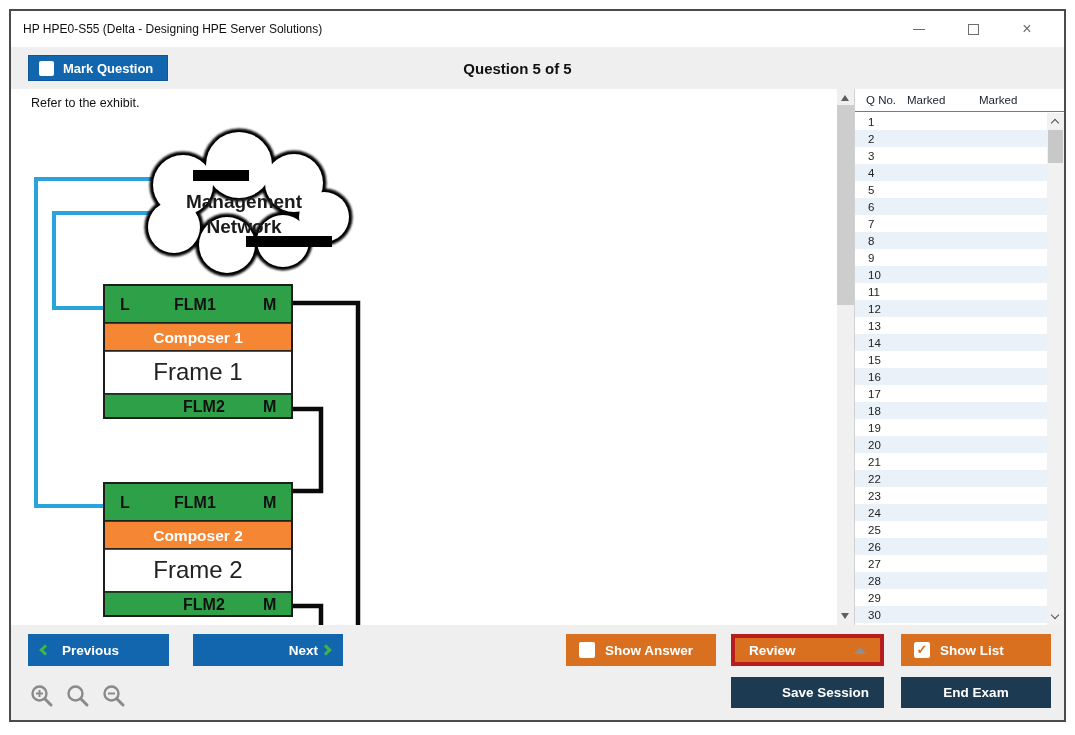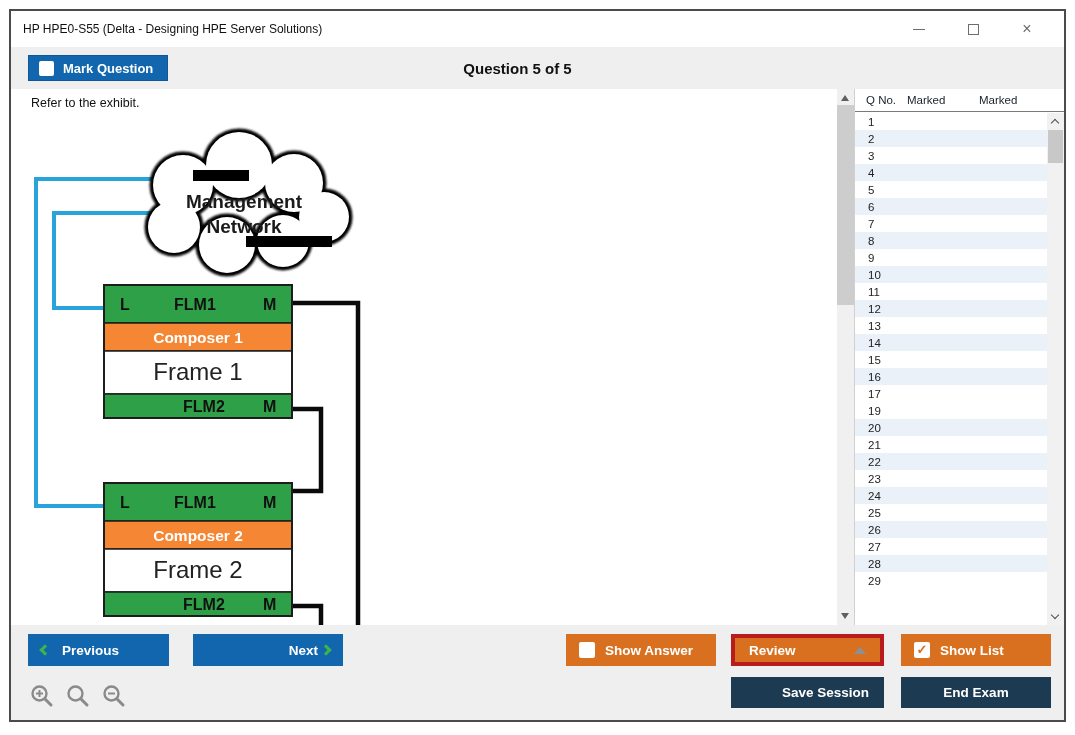--- a/index.html
+++ b/index.html
@@ -283,20 +283,25 @@
             <div class="qrow alt">
               <span class="c-qno">16</span>
               <span class="c-ans"></span>
               <span class="c-marked"></span>
             </div>
             <div class="qrow">
               <span class="c-qno">17</span>
               <span class="c-ans"></span>
               <span class="c-marked"></span>
             </div>
+            <div class="qrow alt">
+              <span class="c-qno">18</span>
+              <span class="c-ans"></span>
+              <span class="c-marked"></span>
+            </div>
             <div class="qrow">
               <span class="c-qno">19</span>
               <span class="c-ans"></span>
               <span class="c-marked"></span>
             </div>
             <div class="qrow alt">
               <span class="c-qno">20</span>
               <span class="c-ans"></span>
               <span class="c-marked"></span>
             </div>
@@ -335,20 +340,25 @@
               <span class="c-ans"></span>
               <span class="c-marked"></span>
             </div>
             <div class="qrow alt">
               <span class="c-qno">28</span>
               <span class="c-ans"></span>
               <span class="c-marked"></span>
             </div>
             <div class="qrow">
               <span class="c-qno">29</span>
+              <span class="c-ans"></span>
+              <span class="c-marked"></span>
+            </div>
+            <div class="qrow alt">
+              <span class="c-qno">30</span>
               <span class="c-ans"></span>
               <span class="c-marked"></span>
             </div>
           </div>
         <div class="list-sb">
           <span class="chev-sb up"></span>
           <span class="thumb"></span>
           <span class="chev-sb down"></span>
         </div>
       </div>

